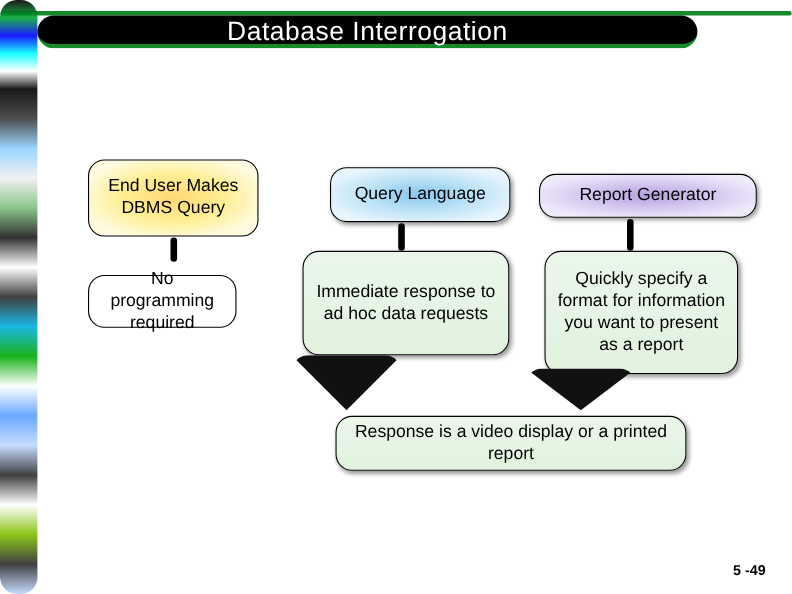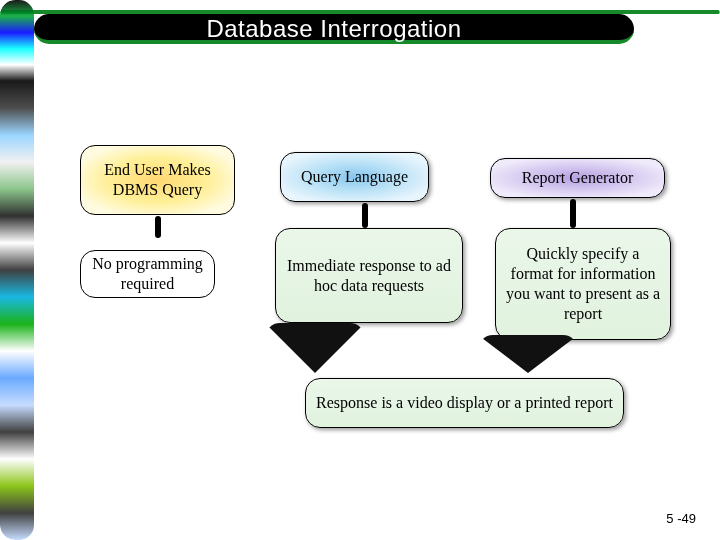--- a/index.html
+++ b/index.html
@@ -49,38 +49,37 @@
   .box {
     position: absolute;
     border: 1px solid #000;
     display: flex;
     align-items: center;
     justify-content: center;
     text-align: center;
     font-size: 16px;
     line-height: 1.25;
     padding: 6px 8px;
-    font-family: Liberation Serif, serif;
   }
 
   
   .b-enduser {
     left: 80px; top: 145px;
     width: 155px; height: 70px;
     background: radial-gradient(ellipse at center, #ffd873 0%, #ffef96 45%, #fffbe0 80%);
   }
   .b-querylang {
-    left: 280px; top: 152px;
-    width: 149px; height: 50px;
+    left: 300px; top: 152px;
+    width: 164px; height: 50px;
     background: radial-gradient(ellipse at center, #88c6ee 0%, #b8e1f6 40%, #e8f5fd 80%);
     box-shadow: 2px 2px 4px rgba(0,0,0,.4);
   }
   .b-reportgen {
     left: 490px; top: 158px;
-    width: 175px; height: 40px;
+    width: 198px; height: 40px;
     background: radial-gradient(ellipse at center, #b6a1e0 0%, #d3c6ef 40%, #f0ebfb 80%);
     box-shadow: 2px 2px 4px rgba(0,0,0,.4);
   }
 
   
   .b-noprog {
     left: 80px; top: 250px;
     width: 135px; height: 48px;
     background: #fff;
   }
@@ -125,20 +124,21 @@
   }
   .stem.s1 { left: 155px; top: 216px; }
   .stem.s2 { left: 362px; top: 203px; height: 25px; }
   .stem.s3 { left: 570px; top: 199px; height: 29px; }
 
   .page-num {
     position: absolute;
     right: 24px; bottom: 14px;
     font-size: 13px;
     color: #000;
+    font-weight: bold;
   }
 </style>
 </head>
 <body>
 
 <div class="green-line"></div>
 <div class="sidebar-deco"></div>
 
 <div class="title-bar">
   <div class="title">Database Interrogation</div>

